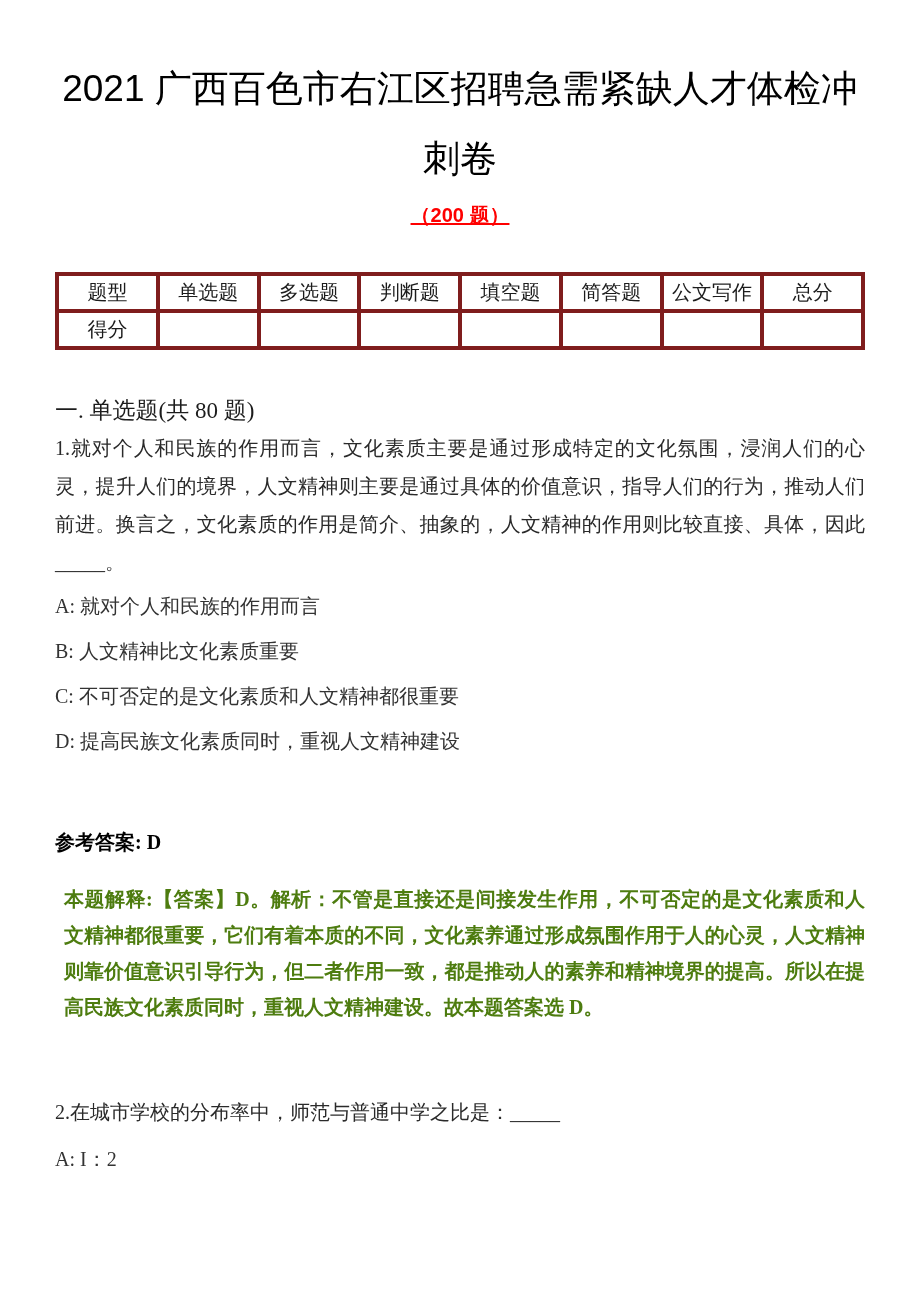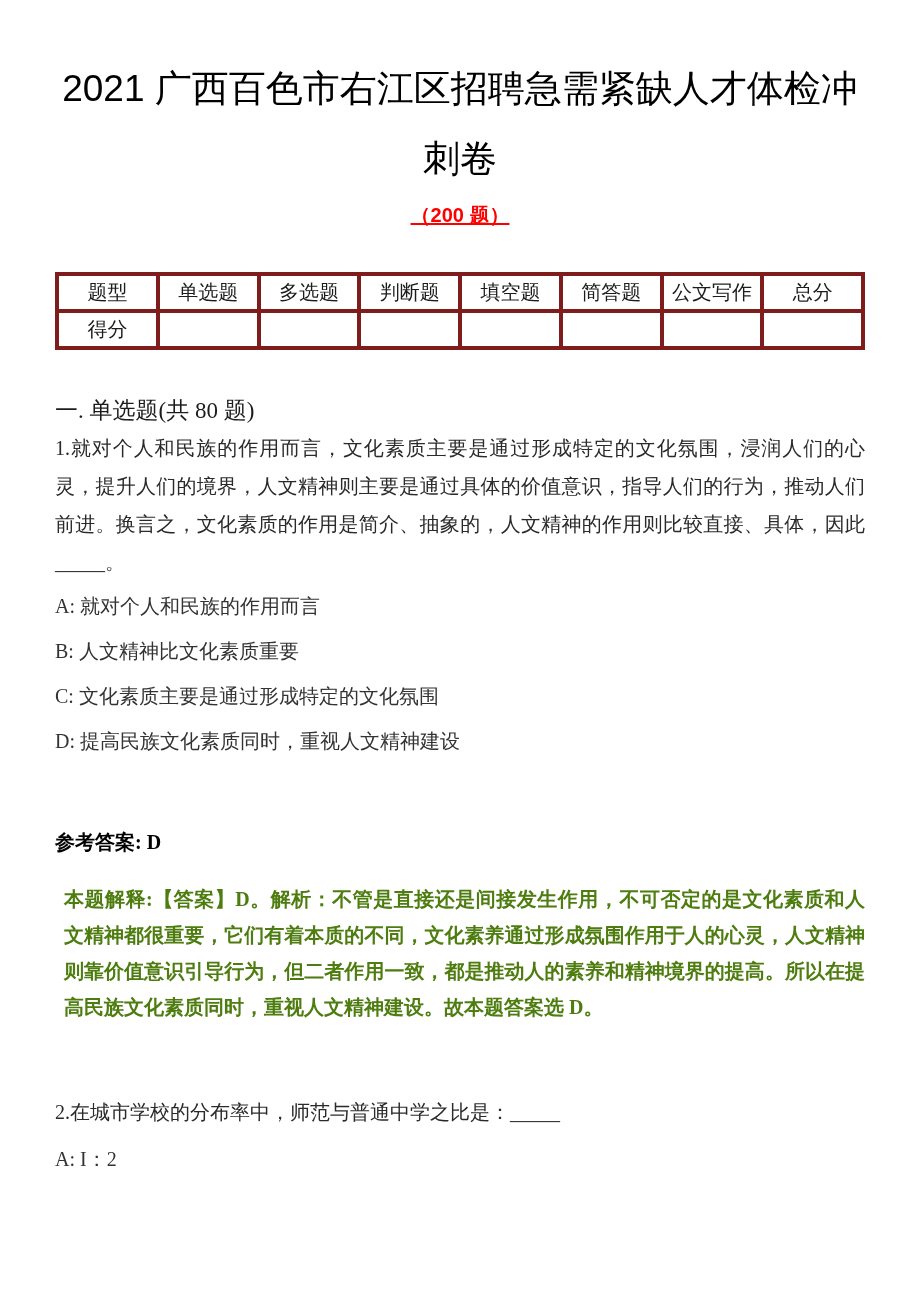--- a/index.html
+++ b/index.html
@@ -143,21 +143,21 @@
   <div class="opt first">
     <span>A:</span>
     <span>就对个人和民族的作用而言</span>
   </div>
   <div class="opt">
     <span>B:</span>
     <span>人文精神比文化素质重要</span>
   </div>
   <div class="opt">
     <span>C:</span>
-    <span>文化素质主要是通过形成特定的文化氛围</span>
+    <span>不可否定的是文化素质和人文精神都很重要</span>
   </div>
   <div class="opt">
     <span>D:</span>
     <span>提高民族文化素质同时，重视人文精神建设</span>
   </div>
 
   <p class="answer-line">
     <span>参考答案:</span>
     <span>D</span>
   </p>

